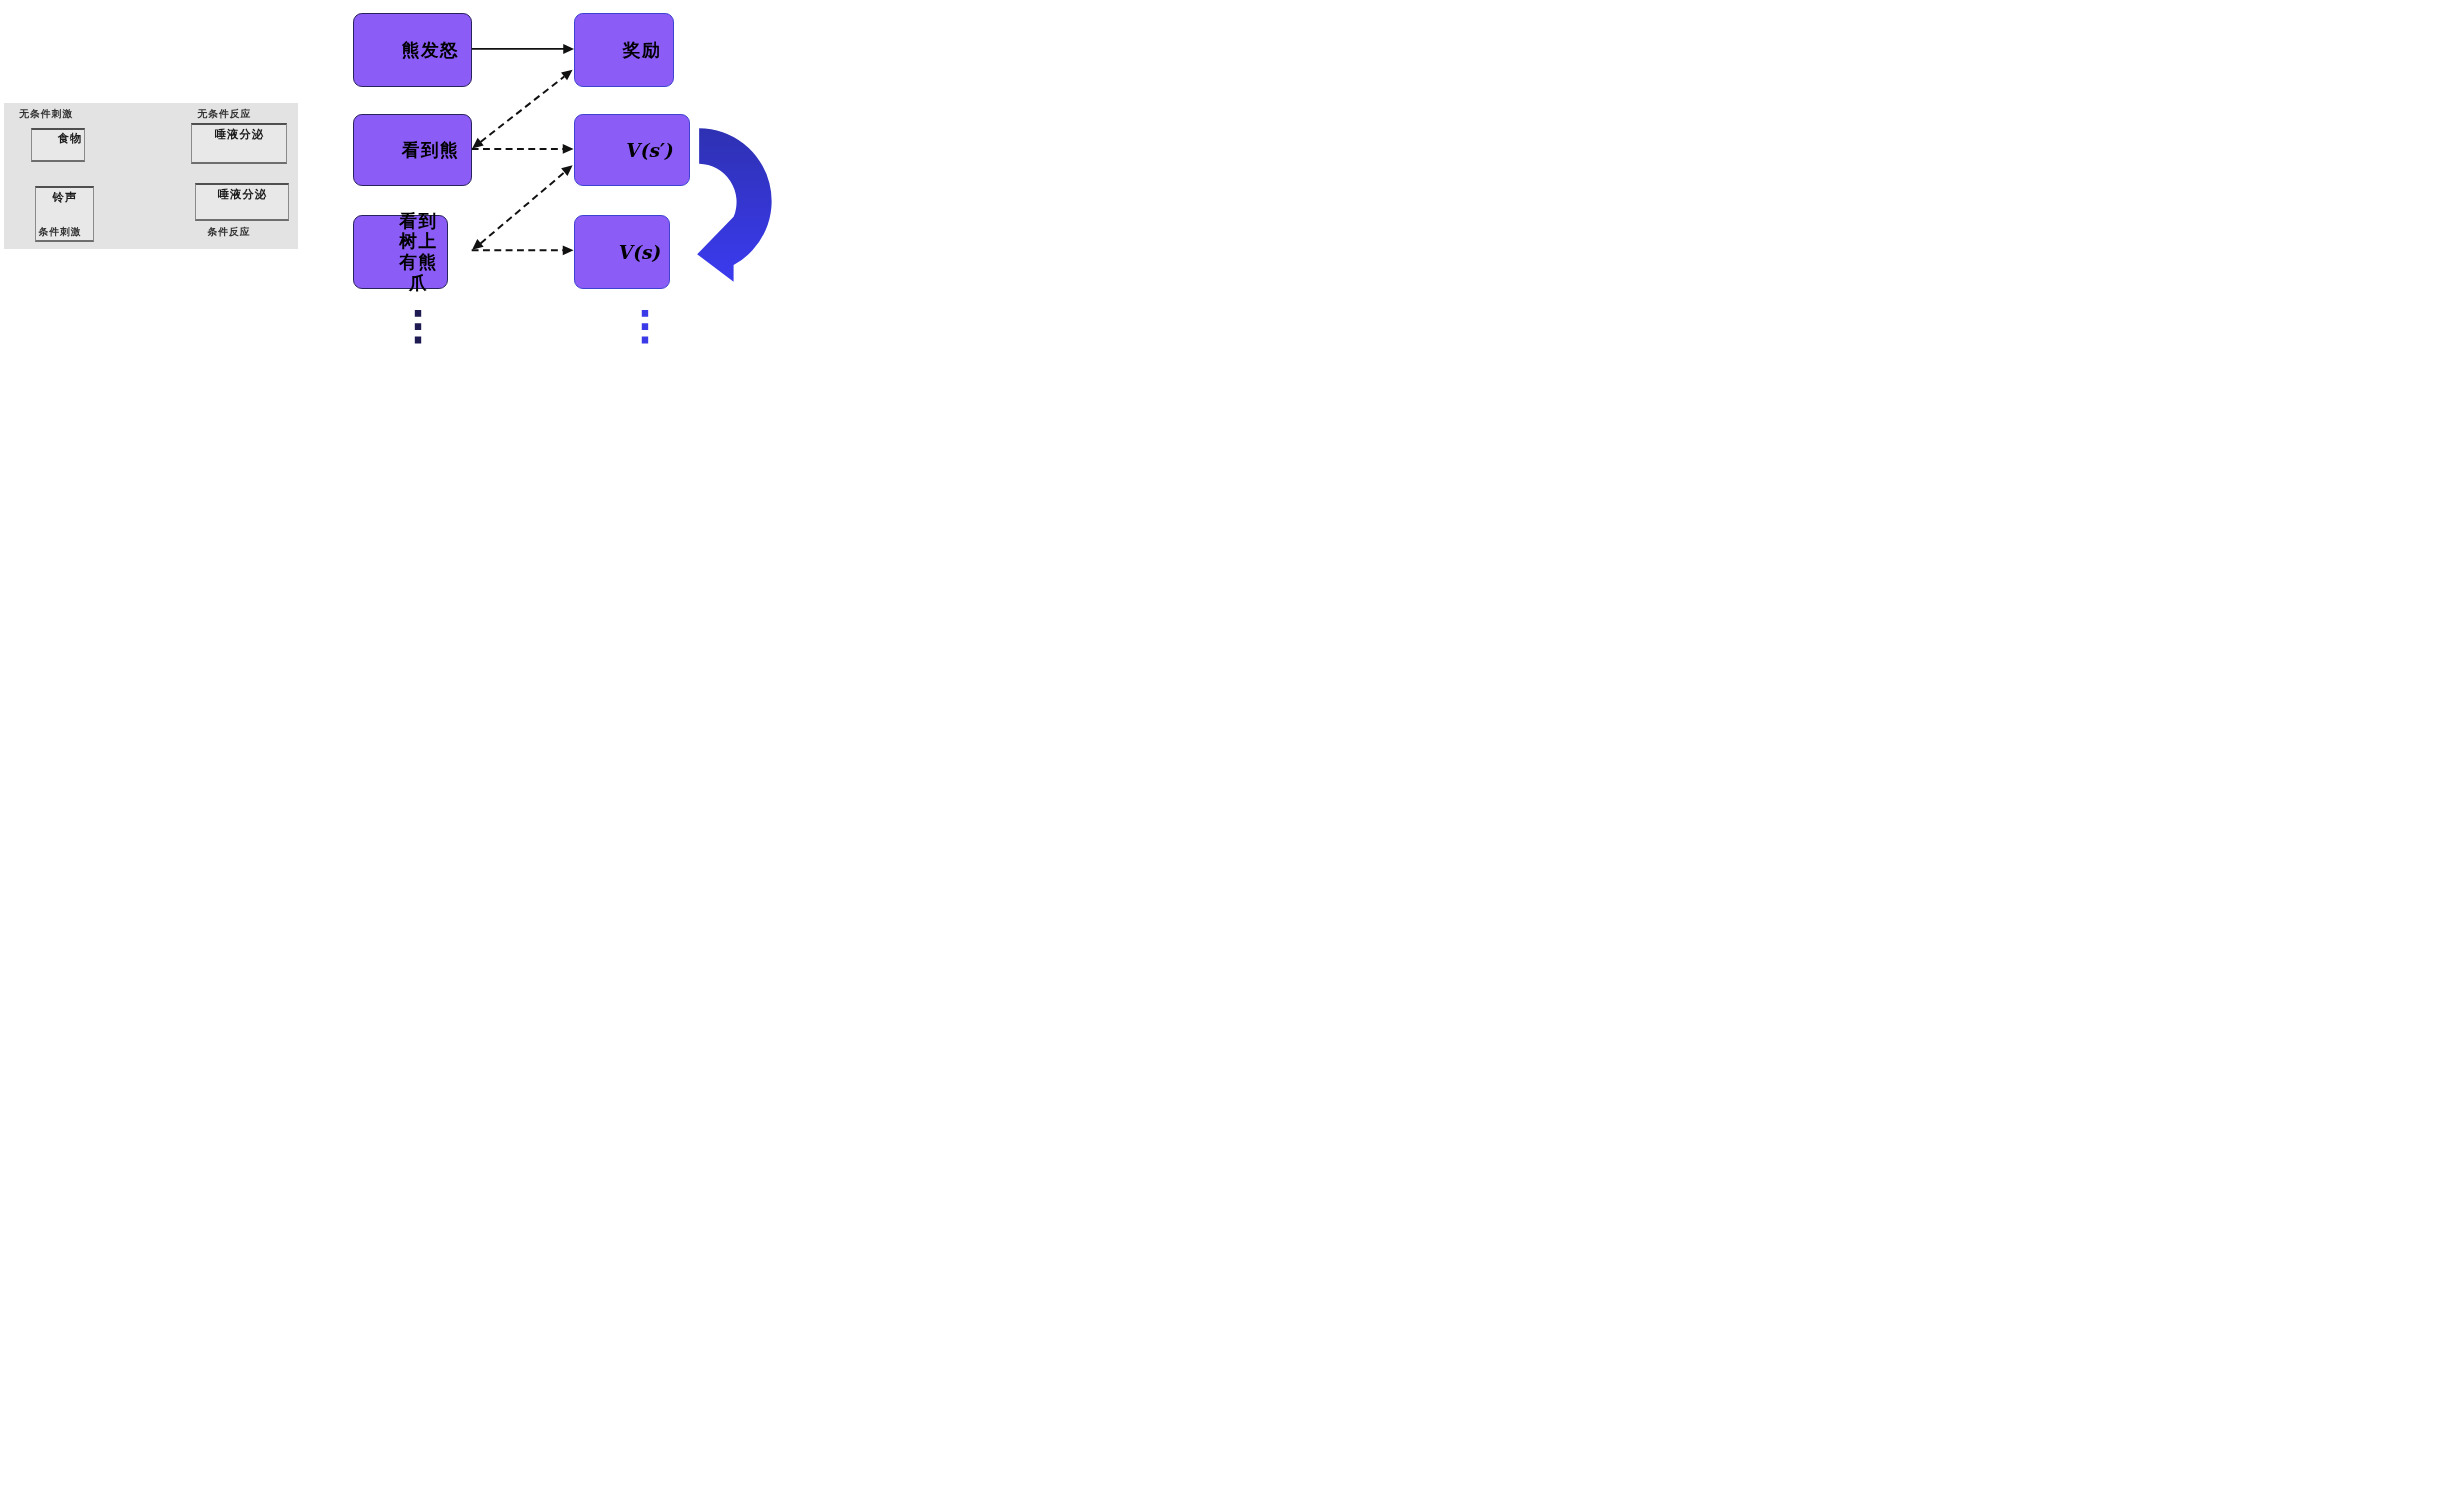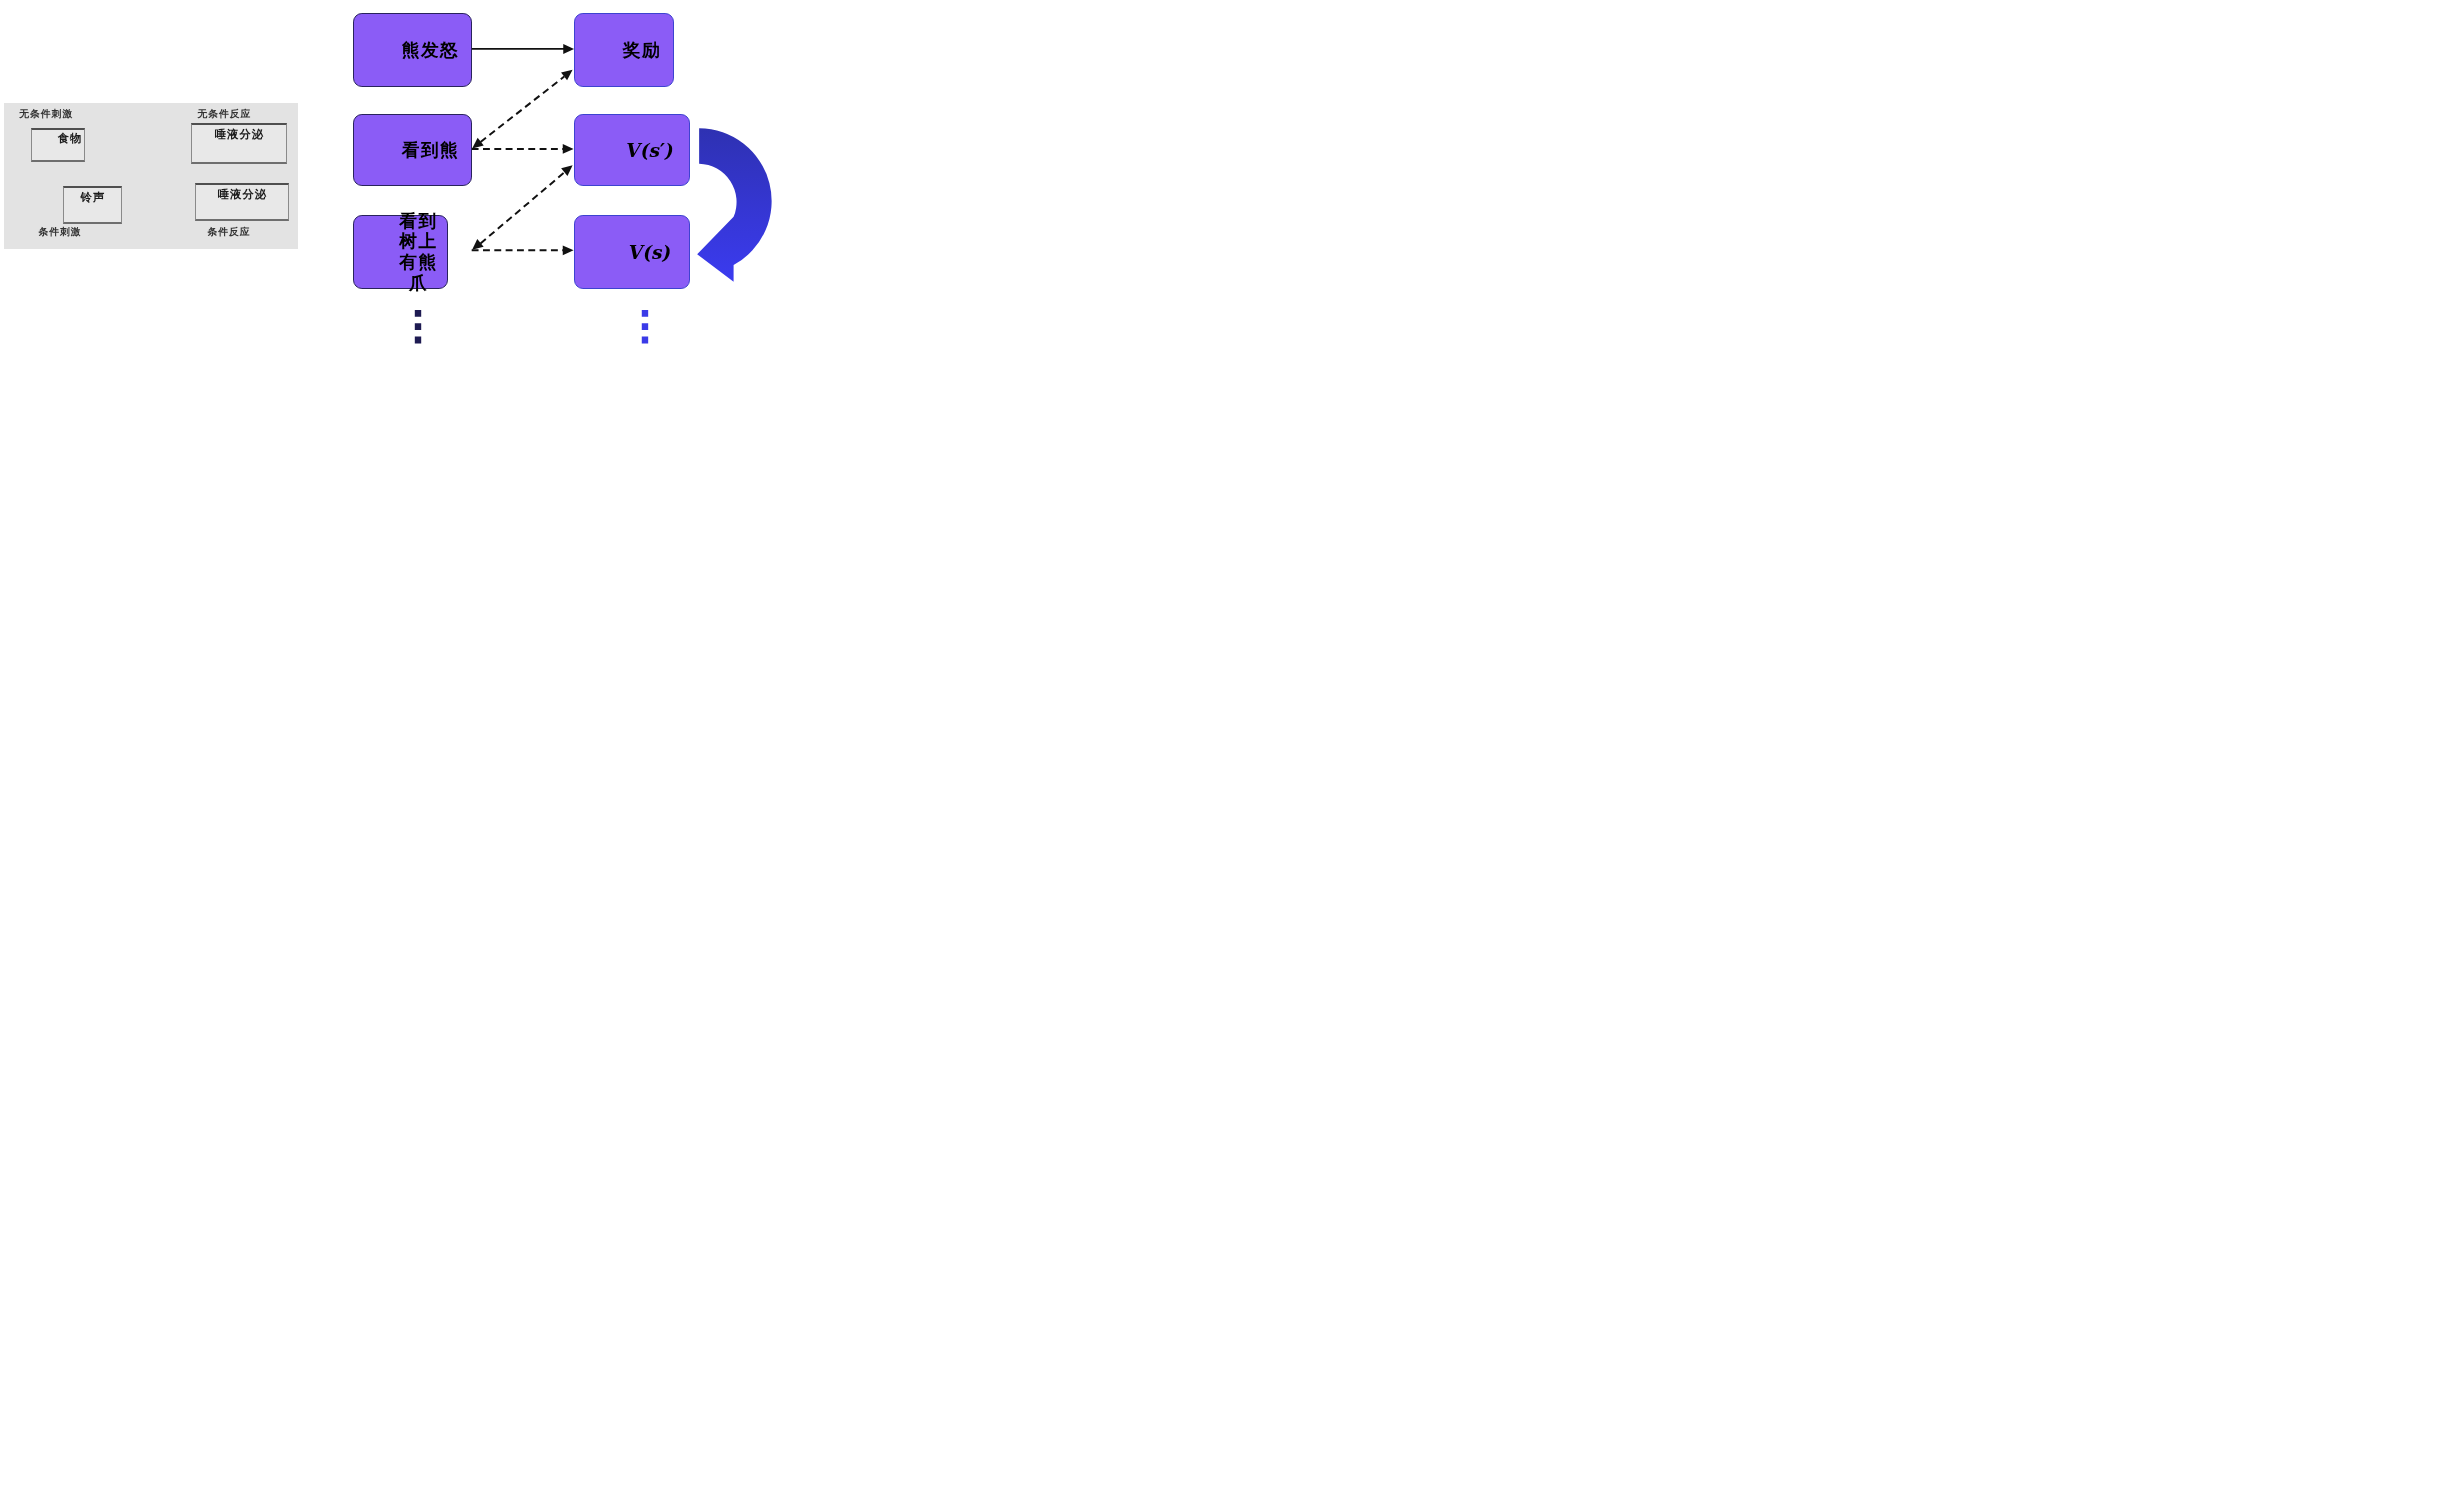--- a/index.html
+++ b/index.html
@@ -18,36 +18,36 @@
   .lbl-ucs{left:14.8px;top:4.9px;}
   .lbl-ucr{left:193px;top:4.9px;}
   .lbl-cs{left:34px;top:123px;}
   .lbl-cr{left:203px;top:123px;}
   .pbox{position:absolute;background:var(--panel_box_bg);box-sizing:border-box;
         border-left:1px solid #8a8a8a;border-right:1px solid #8a8a8a;
         border-top:2px solid #4f4f4f;border-bottom:2px solid #6e6e6e;
         text-align:center;font-weight:bold;font-size:11.3px;letter-spacing:1px;color:#1c1c1c;padding-top:1.5px;}
   .pbox-food{left:26.6px;top:24.6px;width:54px;height:34px;padding-left:24px;}
   .pbox-sal1{left:187px;top:20px;width:96px;height:41px;}
-  .pbox-bell{left:31px;top:83px;width:59px;height:38px;margin-left:28px;}
+  .pbox-bell{left:31px;top:83px;width:59px;height:56px;}
   .pbox-sal2{left:191px;top:80px;width:94px;height:38px;}
   
   .node{position:absolute;box-sizing:border-box;background:#8b5cf6;border-radius:8.9px;
         display:flex;align-items:center;justify-content:center;text-align:center;
         font-weight:bold;color:var(--box_text);padding-left:36px;}
   .state{border:1.5px solid var(--state_border);font-size:17.7px;letter-spacing:1.5px;}
   .value{border:1.5px solid var(--value_border);}
   .value .math{font-family:"DejaVu Serif","Liberation Serif",serif;font-style:italic;font-size:18.7px;font-weight:bold;}
   .value .cjk{font-size:17.7px;font-weight:bold;letter-spacing:1.5px;font-family:"Liberation Sans","DejaVu Sans",sans-serif;font-style:normal;}
   .n-bear {left:353px;top:12.8px;width:119px;height:74px;}
   .n-reward{left:574px;top:12.8px;width:100px;height:74px;}
   .n-seebear{left:353px;top:114px;width:119px;height:72px;}
   .n-vsp{left:574px;top:114px;width:116px;height:72px;}
   .n-claw{left:353px;top:215px;width:95px;height:74px;line-height:20.7px;text-align:center;}
-  .n-vs{left:574px;top:215px;width:116px;height:74px;}
+  .n-vs{left:574px;top:215px;width:96px;height:74px;}
   
   svg.overlay{position:absolute;left:0;top:0;width:772px;height:350px;}
   .ln-solid{stroke:var(--arrow);stroke-width:3.5;fill:none;}
   .ln-dash{stroke:var(--arrow);stroke-width:4;fill:none;stroke-dasharray:14 9;}
   .ah{fill:var(--arrow);}
   .pln{stroke:var(--panel_arrow);stroke-width:2;fill:none;}
   .pln-dot{stroke:#4a4a4a;stroke-width:2;fill:none;stroke-dasharray:3 6;}
   .pah{fill:var(--panel_arrowhead);}
   .ell-l{stroke:var(--ellipsis_left);stroke-width:13;stroke-dasharray:14 13;fill:none;}
   .ell-r{stroke:var(--ellipsis_right);stroke-width:13;stroke-dasharray:14 13;fill:none;}

